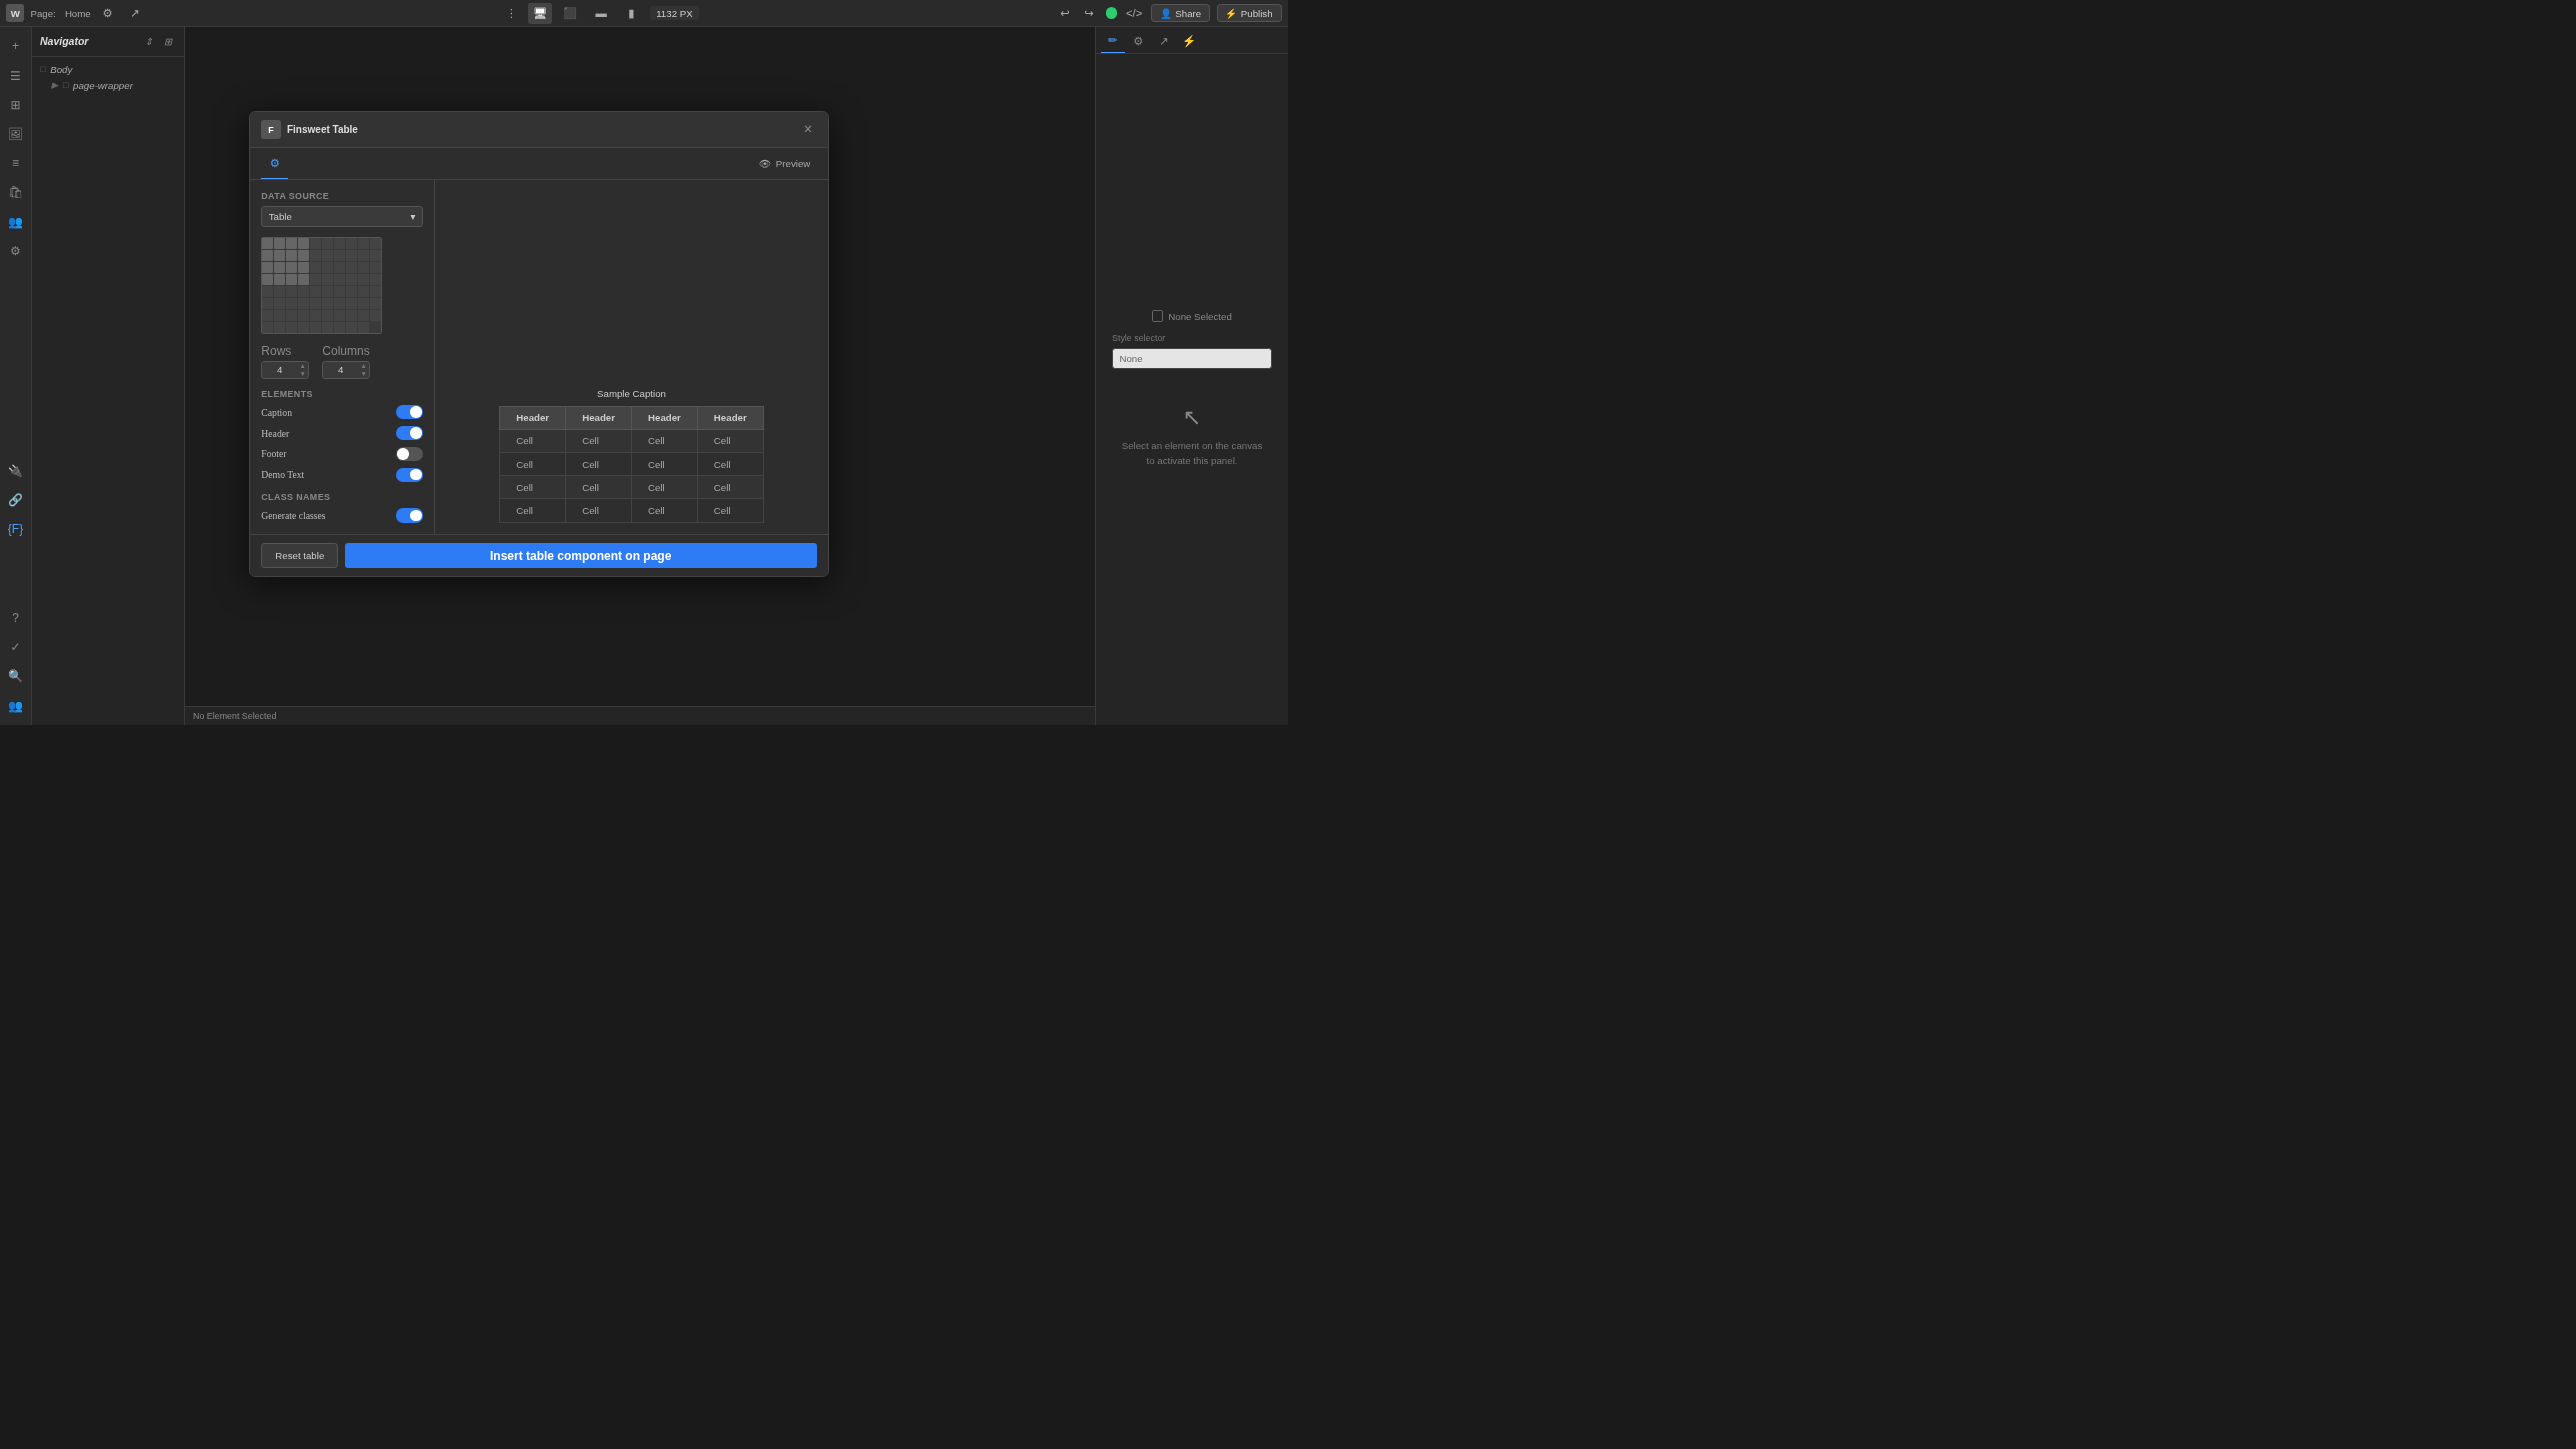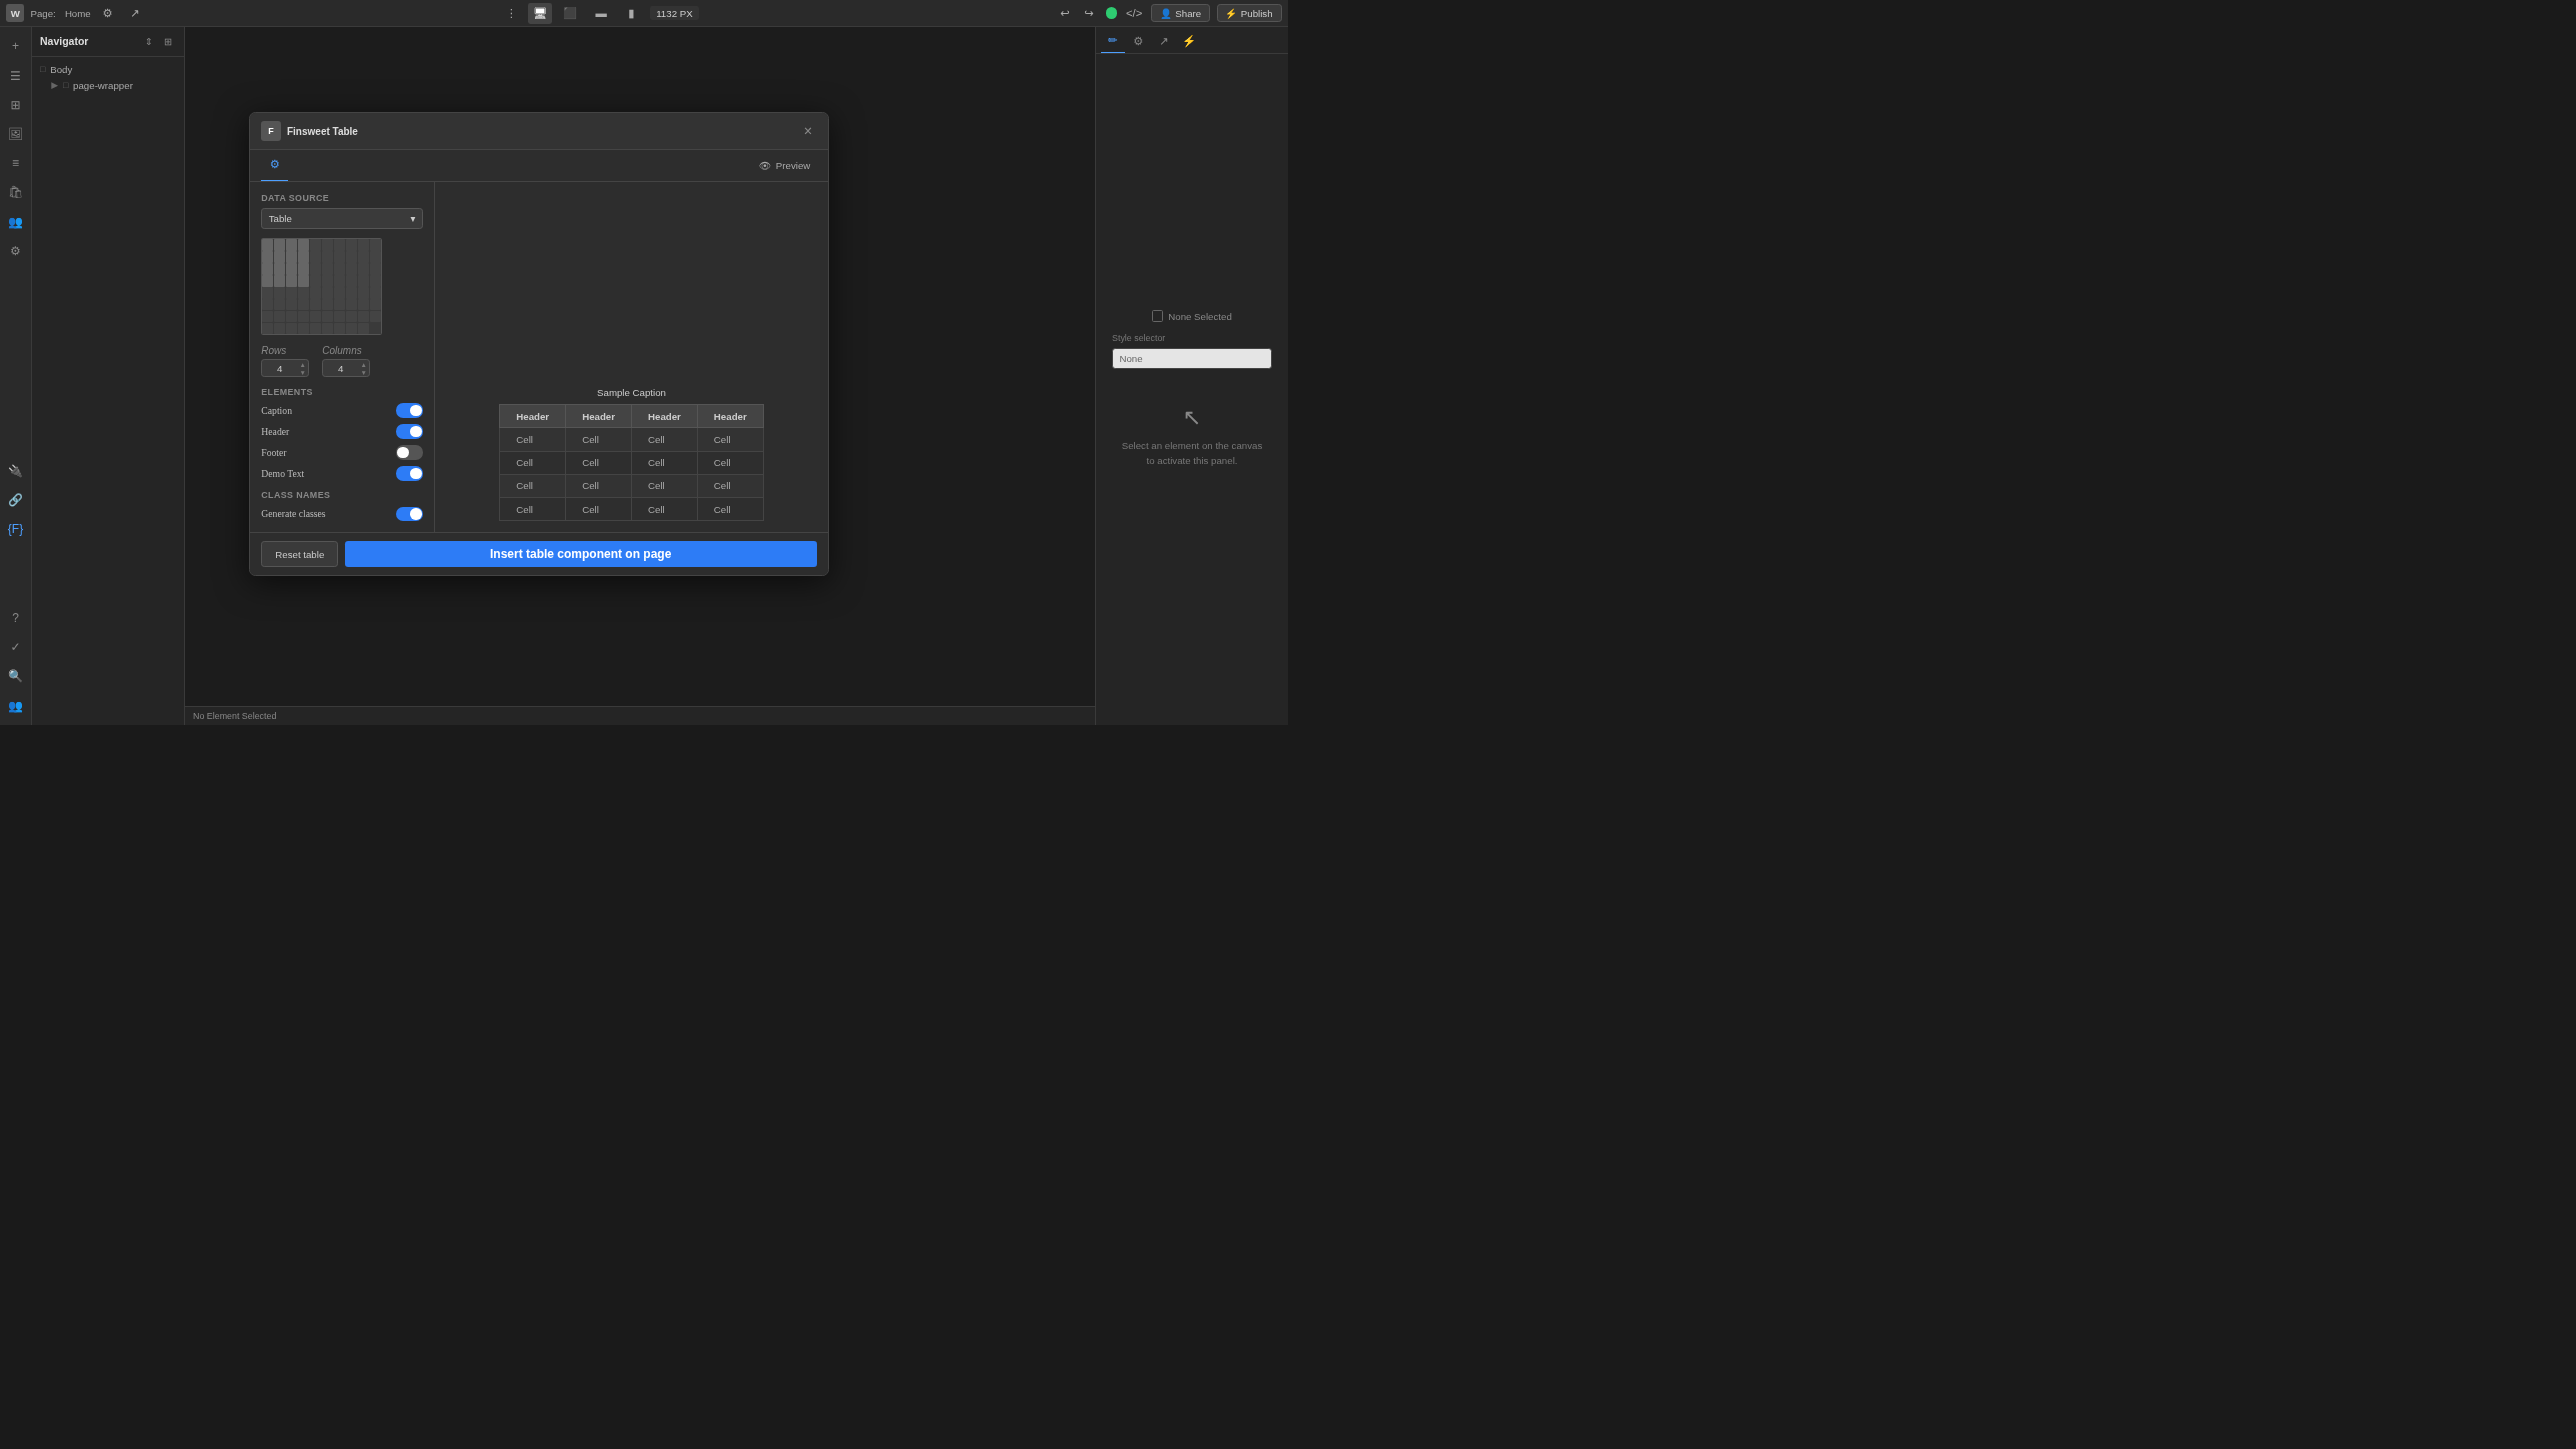--- a/index.html
+++ b/index.html
@@ -110,20 +110,21 @@
     .sidebar-icon.active { color: #4d9fff; }
     .sidebar-spacer { flex: 1; }
 
     
     .navigator-panel {
       width: 153px;
       background: #252525;
       border-right: 0.8px solid #3a3a3a;
       display: flex;
       flex-direction: column;
+      font-style: italic;
     }
     .nav-header {
       display: flex;
       align-items: center;
       justify-content: space-between;
       padding: 6.4px 8px;
       border-bottom: 0.8px solid #3a3a3a;
     }
     .nav-title { font-size: 10.5px; font-weight: 600; color: #ddd; }
     .nav-controls { display: flex; gap: 3.2px; }
@@ -387,21 +388,21 @@
       border-radius: 0.8px;
     }
     .grid-cell.active { background: #666; }
     
     .rows-cols {
       display: flex; gap: 13px;
     }
     .rc-group {
       display: flex; flex-direction: column; gap: 3.2px;
     }
-    .rc-label { font-size: 10px; color: #888; font-style: italic; }
+    .rc-label { font-size: 12px; color: #888; }
     .rc-input {
       display: flex; align-items: center;
       background: #3a3a3a;
       border: 0.8px solid #555;
       border-radius: 3.2px;
       overflow: hidden;
       width: 48px;
     }
     .rc-value {
       flex: 1; padding: 2.4px 4.8px;

